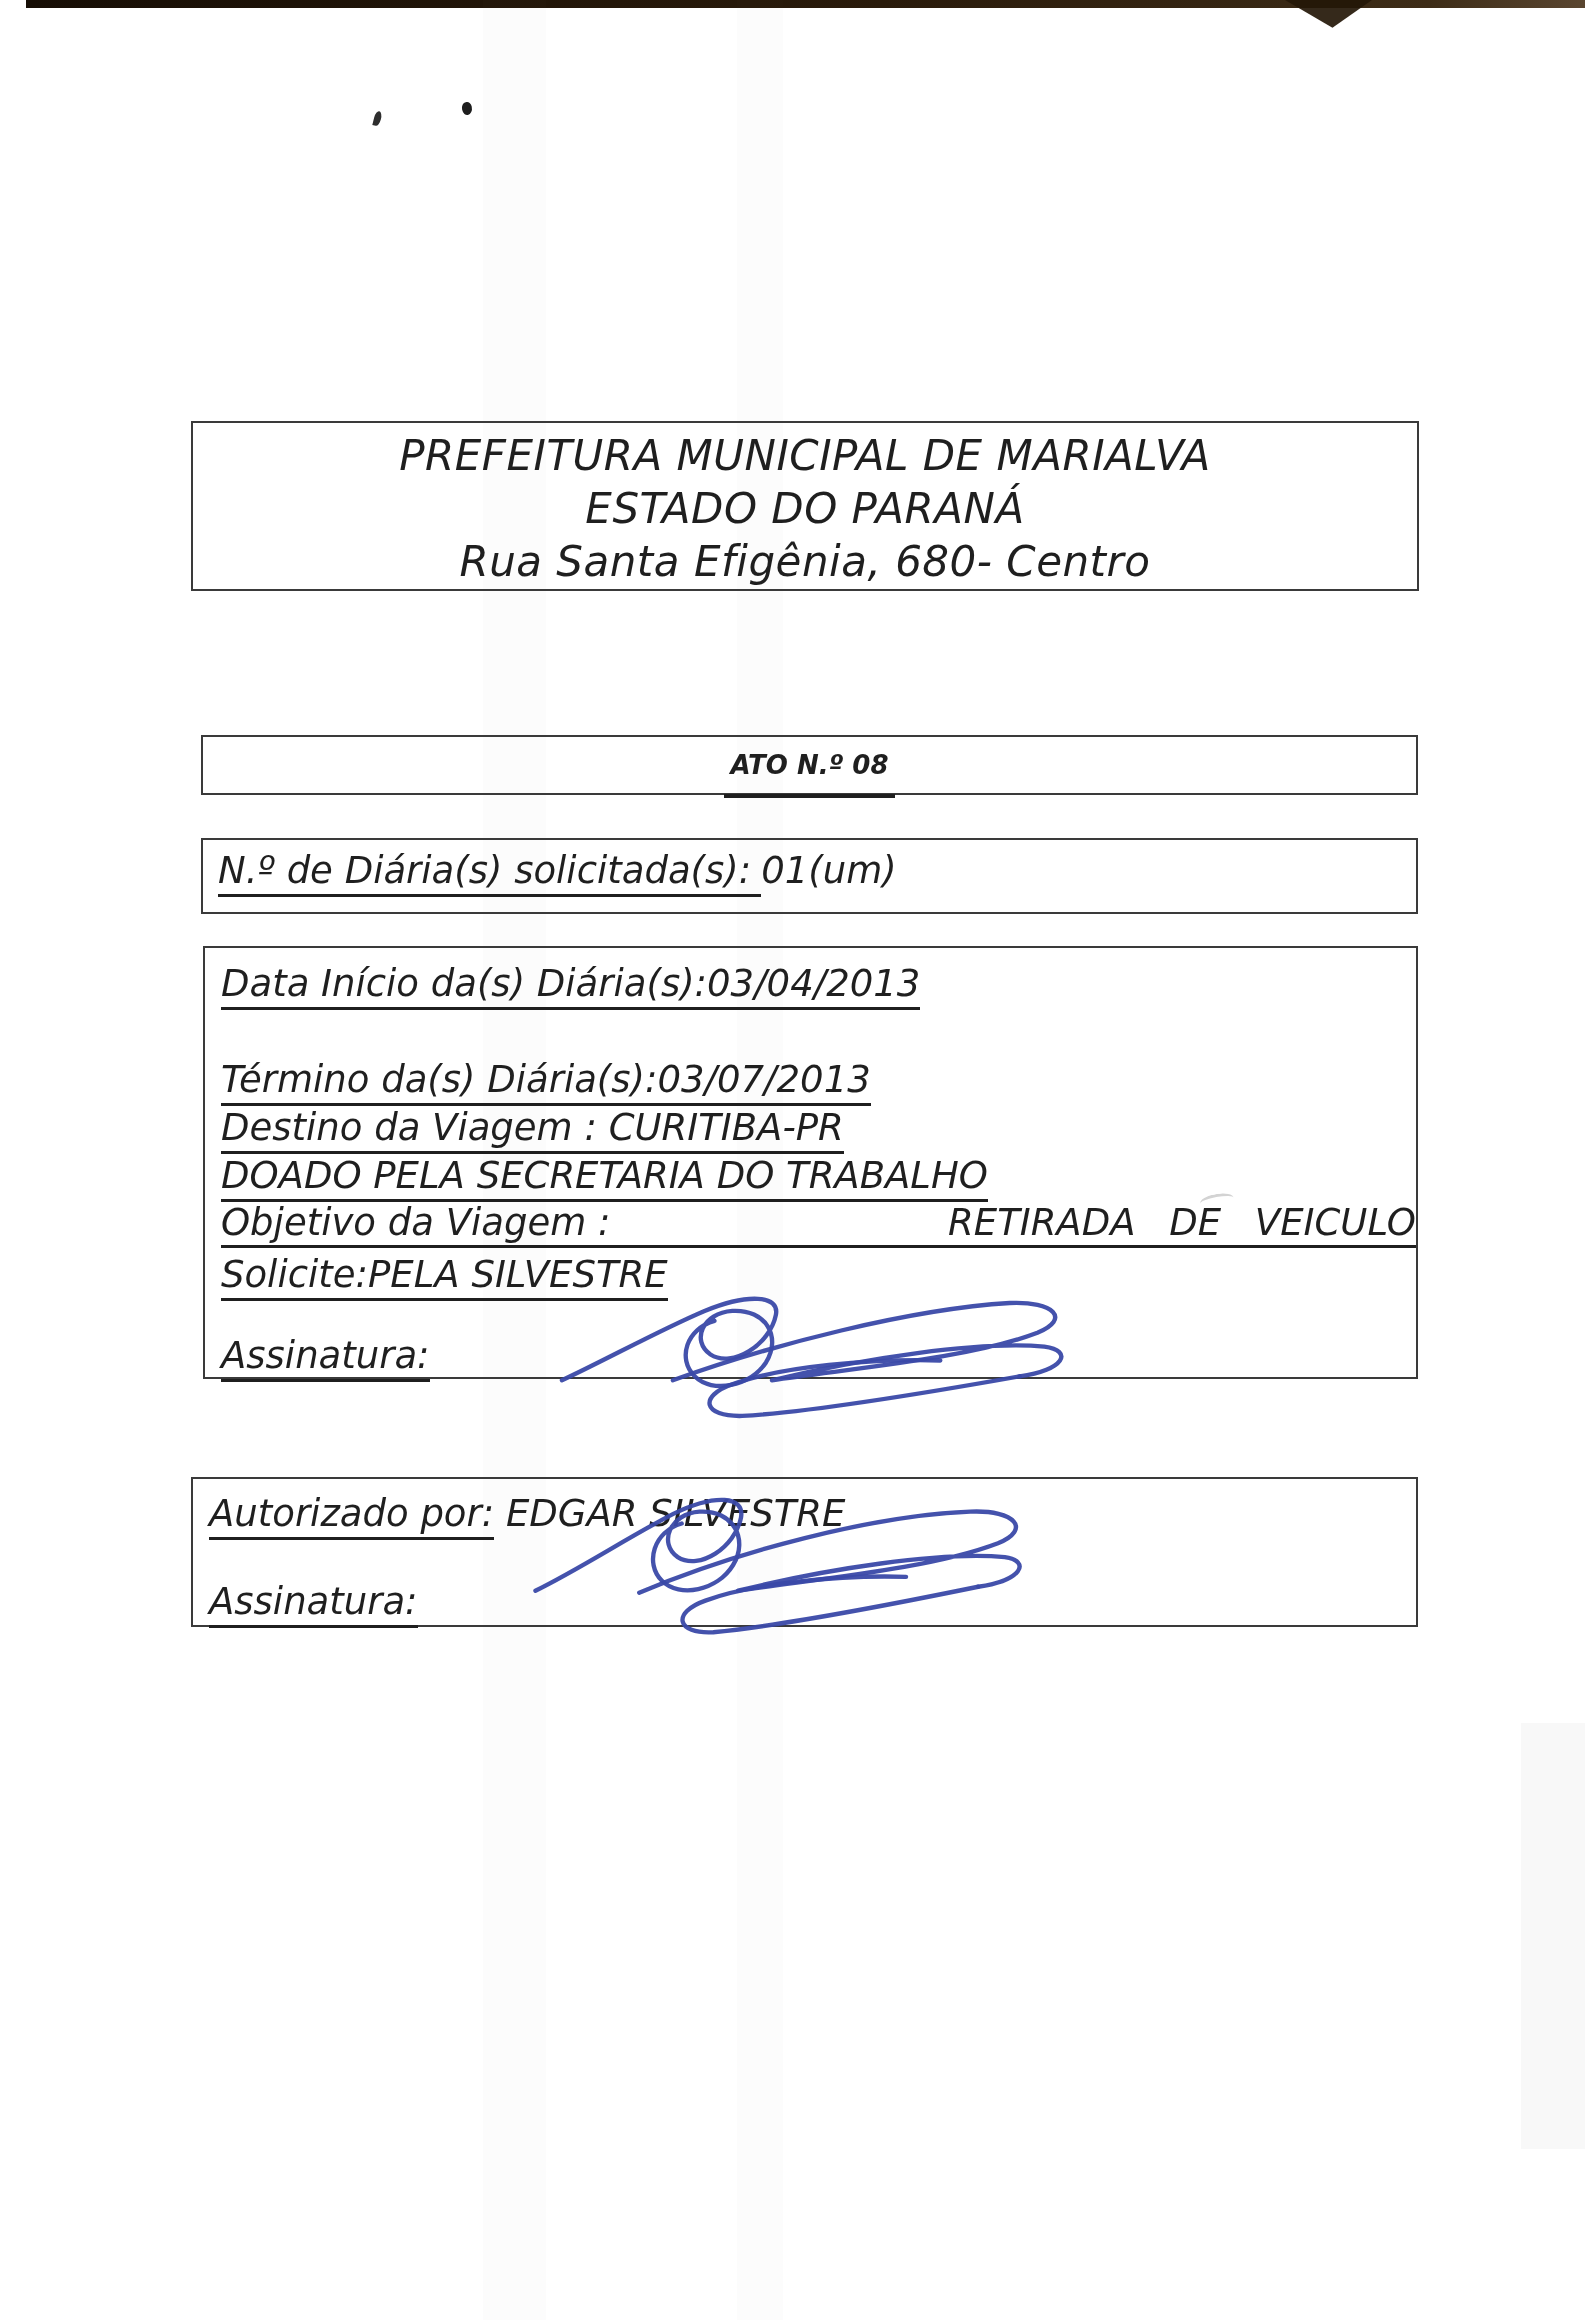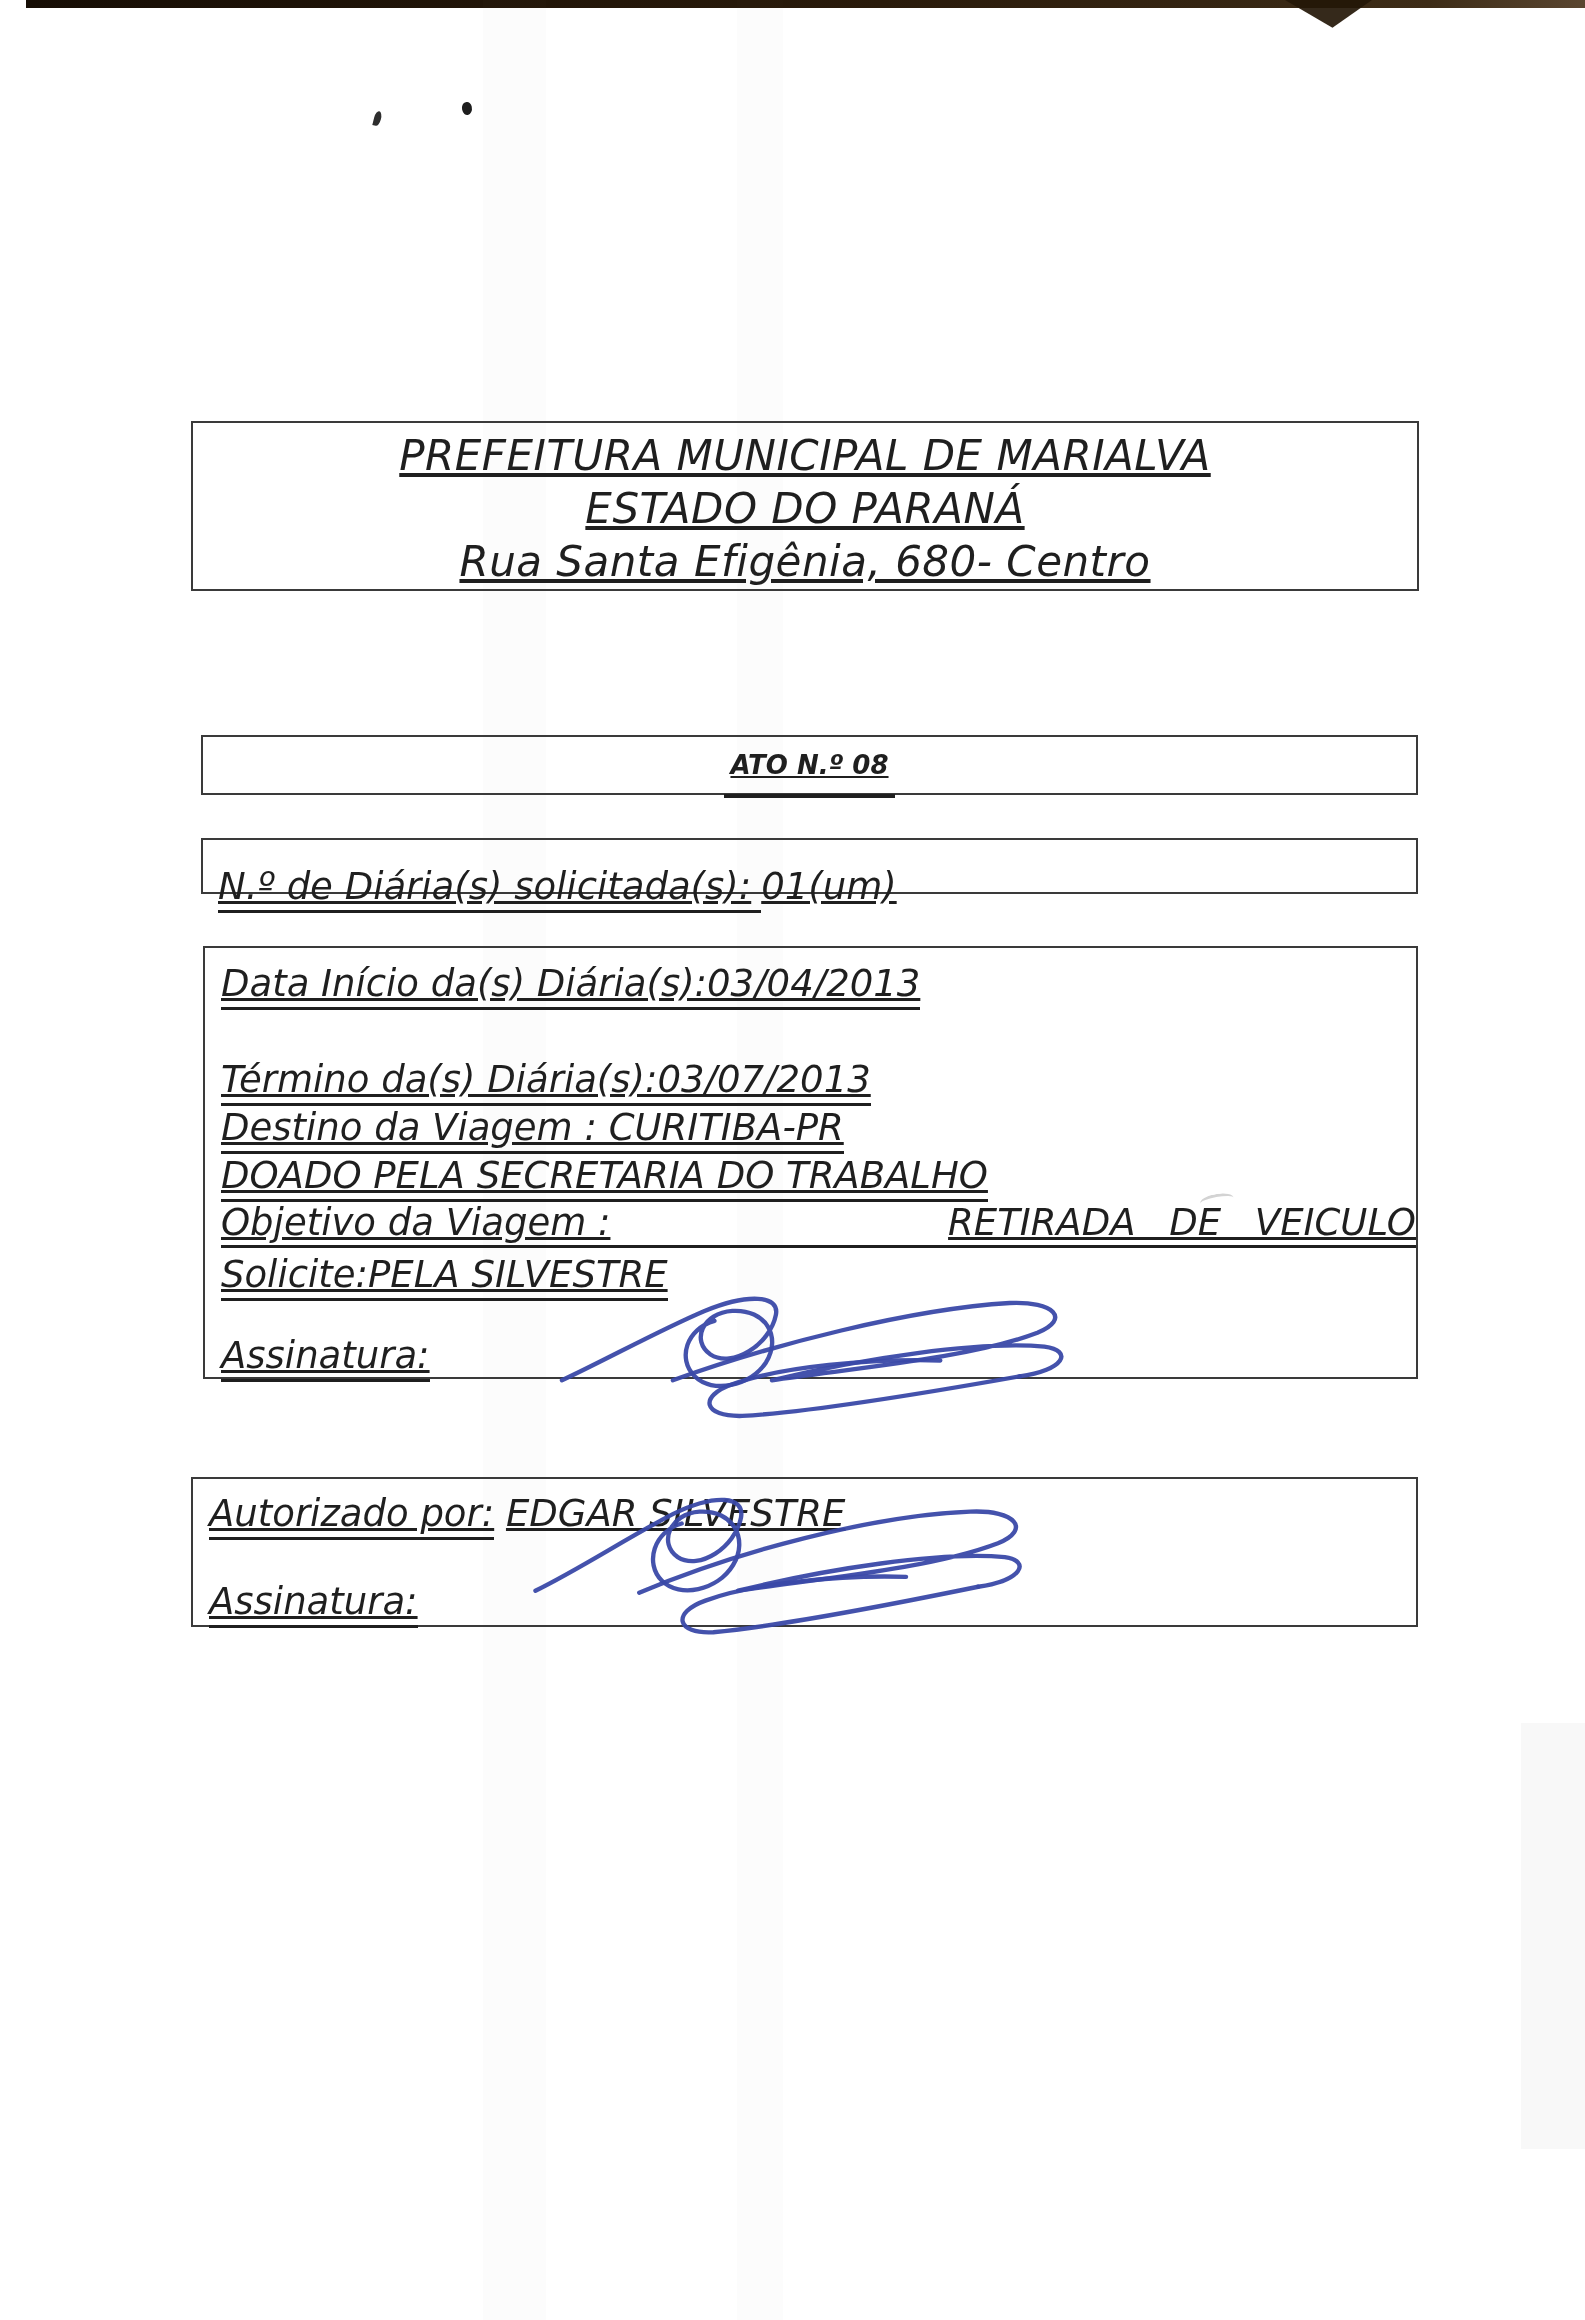--- a/index.html
+++ b/index.html
@@ -8,21 +8,21 @@
     --border:#3a3a3a;
     --signature:#3a49a8;
     --scanbar:#241708;
   }
   html,body{margin:0;padding:0;}
   body{
     width:1585px;height:2321px;position:relative;overflow:hidden;
     background:var(--paper);
     font-family:"DejaVu Sans","Liberation Sans",sans-serif;
   }
-  .it{font-style:italic;color:var(--ink);text-decoration:underline;}
+  .it{font-style:italic;color:var(--ink);}
   .box{position:absolute;border:2px solid var(--border);background:transparent;box-sizing:border-box;}
   .u{border-bottom:3px solid var(--ink);padding-bottom:2px;}
 
   
   .topbar{position:absolute;left:26px;top:0;width:1559px;height:8px;
     background:linear-gradient(90deg,#170e05,#2a1b0b 55%,#3d2c17 90%,#5a4630);}
   .wedge{position:absolute;left:1285px;top:0;width:91px;height:30px;}
   .mark-comma{position:absolute;left:374px;top:111px;width:7px;height:15px;
     background:#2e2e2e;border-radius:60% 60% 60% 0;transform:rotate(14deg);}
   .mark-dot{position:absolute;left:462px;top:102px;width:10px;height:13px;
@@ -36,21 +36,21 @@
   
   .header-box{left:191px;top:421px;width:1228px;height:170px;text-align:center;padding-top:6px;}
   .header-box .hline{font-size:42px;line-height:53px;letter-spacing:0.5px;white-space:nowrap;}
 
   
   .ato-box{left:201px;top:735px;width:1217px;height:60px;text-align:center;}
   .ato-box .title{font-size:26px;font-weight:bold;line-height:56px;display:inline-block;}
   .ato-box .u{border-bottom-width:4px;padding:0 6px 1px 6px;}
 
   
-  .diarias-box{left:201px;top:838px;width:1217px;height:56px;padding:25px 15px;font-size:37px;white-space:nowrap;}
+  .diarias-box{left:201px;top:838px;width:1217px;height:76px;padding:9px 15px;font-size:37px;white-space:nowrap;}
   .diarias-box .u{padding-right:10px;}
 
   
   .details-box{left:203px;top:946px;width:1215px;height:433px;padding:12px 0 0 16px;font-size:37px;}
   .dline{line-height:48px;white-space:nowrap;}
   .dline.spacer{height:48px;}
   .objetivo{display:flex;justify-content:space-between;align-items:baseline;
     border-bottom:3px solid var(--ink);line-height:45px;margin-bottom:3px;}
   .objetivo .spread{word-spacing:22px;}
   .assin-row{margin-top:33px;}

